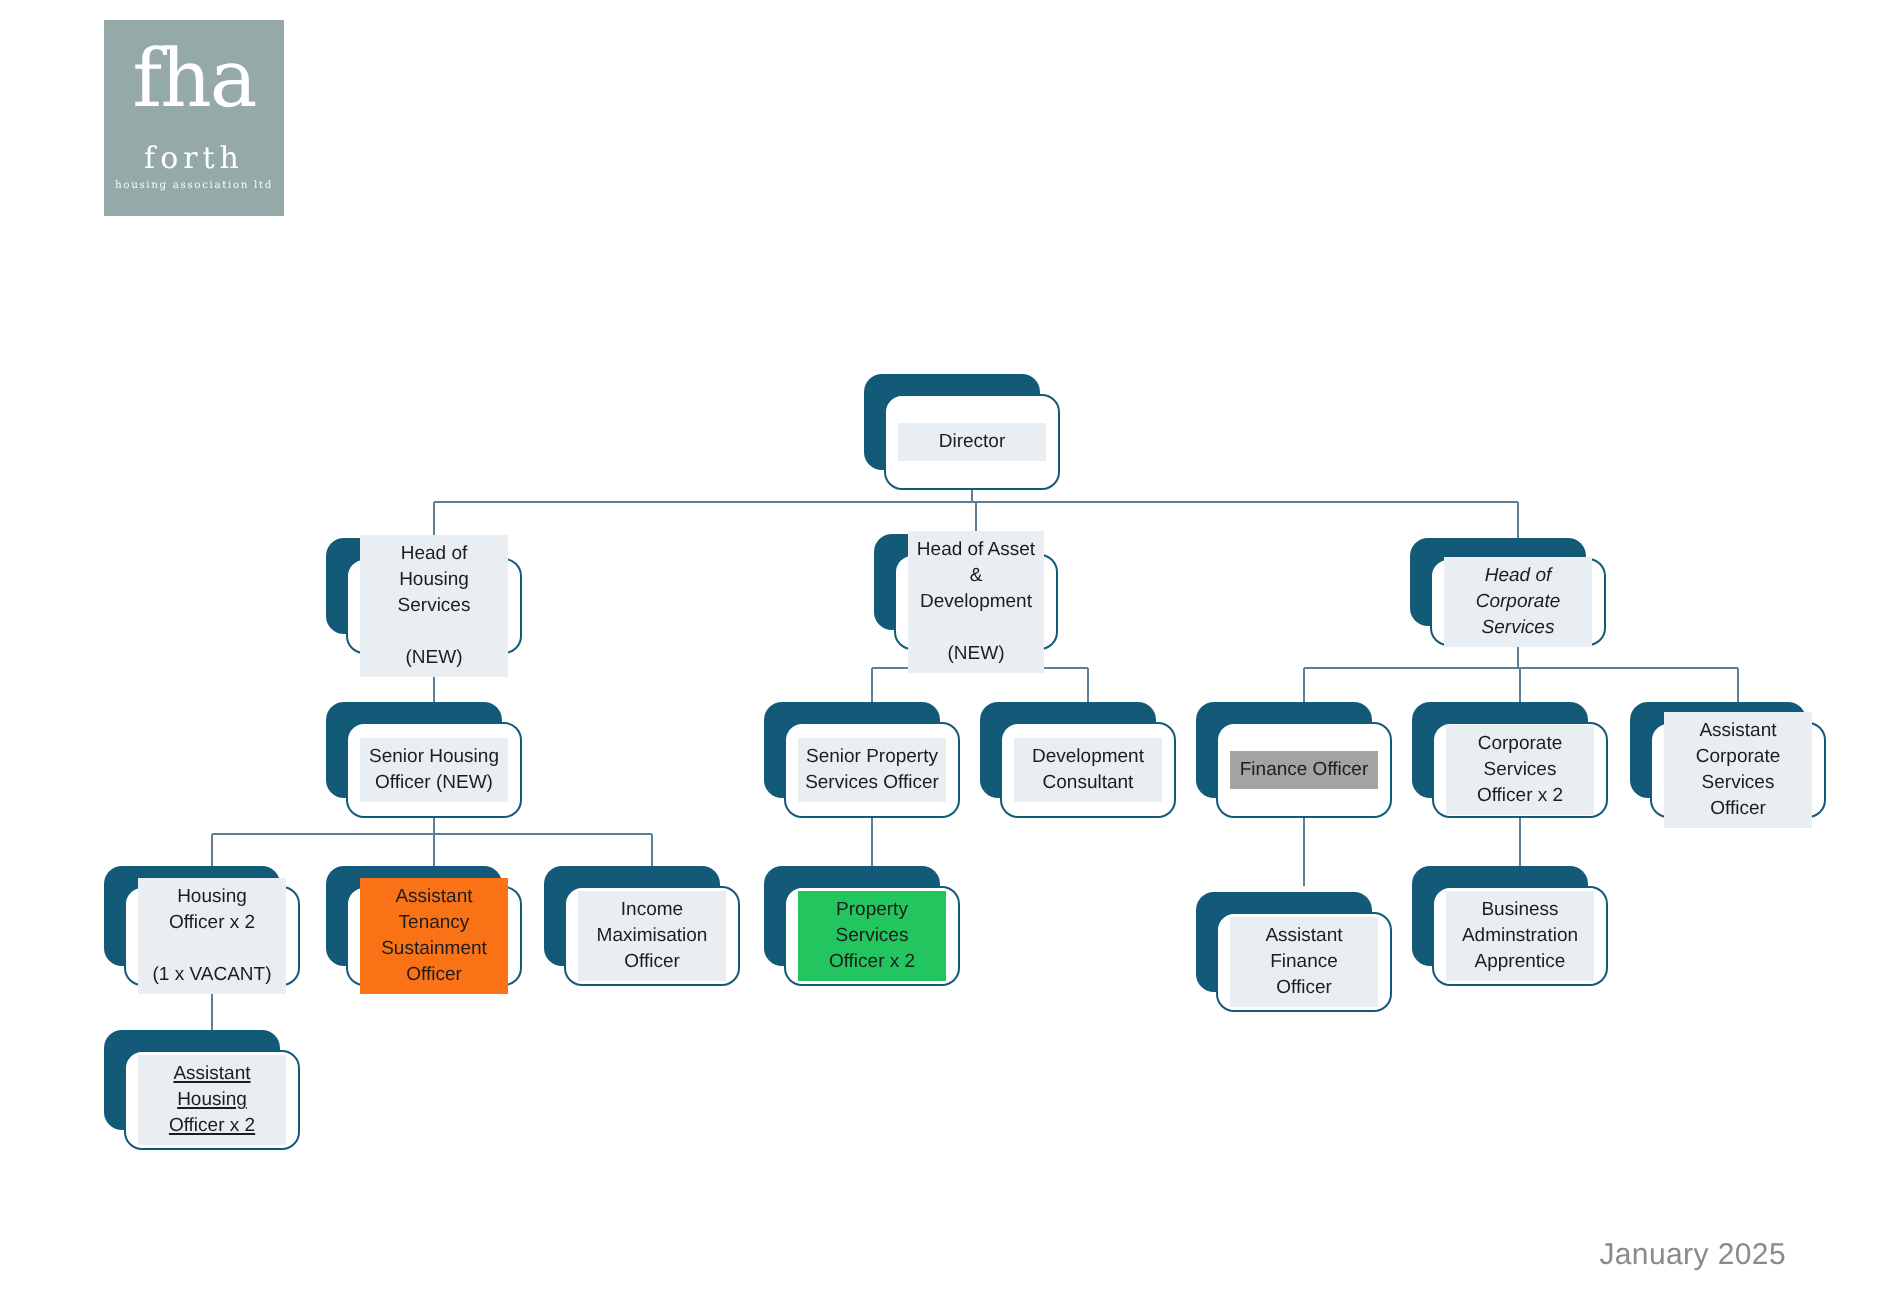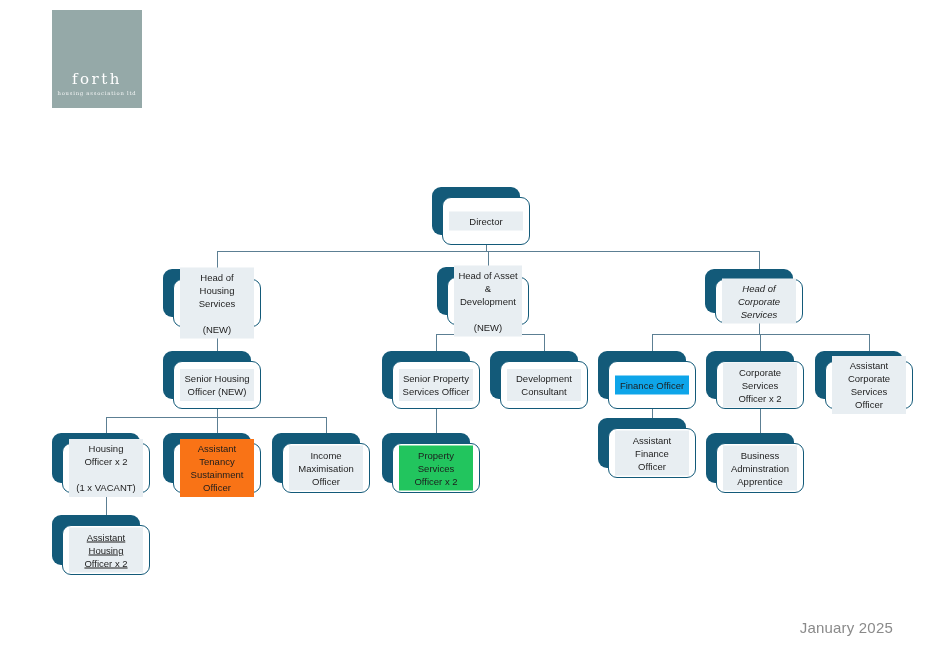--- a/index.html
+++ b/index.html
@@ -120,20 +120,21 @@
     color: #8a8a8a;
     letter-spacing: 0.2px;
   }
 </style>
 </head>
 <body>
 
 <div id="canvas">
 
   <div id="logo">
+    <div class="mono">fha</div>
     <div class="wordmark">forth</div>
     <div class="tagline">housing association ltd</div>
   </div>
 
   <svg id="wires" viewBox="0 0 939 651" width="939" height="651">
       <line x1="486" y1="245" x2="486" y2="251" stroke="#5c7f93" stroke-width="1" shape-rendering="crispEdges"></line>
       <line x1="217" y1="251" x2="759" y2="251" stroke="#5c7f93" stroke-width="1" shape-rendering="crispEdges"></line>
       <line x1="217" y1="251" x2="217" y2="279" stroke="#5c7f93" stroke-width="1" shape-rendering="crispEdges"></line>
       <line x1="488" y1="251" x2="488" y2="277" stroke="#5c7f93" stroke-width="1" shape-rendering="crispEdges"></line>
       <line x1="759" y1="251" x2="759" y2="279" stroke="#5c7f93" stroke-width="1" shape-rendering="crispEdges"></line>
@@ -212,21 +213,21 @@
       <div class="node" style="left: 490px; top: 351px; width: 88px; height: 48px;">
         <div class="shadow" style="background: rgb(19, 90, 121);"></div>
         <div class="face" style="border-color: rgb(19, 90, 121);">
           <div class="label" style="background: rgb(232, 238, 242); color: rgb(29, 29, 29);">Development
 Consultant</div>
         </div>
       </div>
       <div class="node" style="left: 598px; top: 351px; width: 88px; height: 48px;">
         <div class="shadow" style="background: rgb(19, 90, 121);"></div>
         <div class="face" style="border-color: rgb(19, 90, 121);">
-          <div class="label" style="background: #0ea5e9; color: rgb(29, 29, 29);">Finance Officer</div>
+          <div class="label" style="background: #a3a3a3; color: rgb(29, 29, 29);">Finance Officer</div>
         </div>
       </div>
       <div class="node" style="left: 706px; top: 351px; width: 88px; height: 48px;">
         <div class="shadow" style="background: rgb(19, 90, 121);"></div>
         <div class="face" style="border-color: rgb(19, 90, 121);">
           <div class="label" style="background: rgb(232, 238, 242); color: rgb(29, 29, 29);">Corporate Services
 Officer x 2</div>
         </div>
       </div>
       <div class="node" style="left: 815px; top: 351px; width: 88px; height: 48px;">
@@ -262,21 +263,21 @@
 Officer</div>
         </div>
       </div>
       <div class="node" style="left: 382px; top: 433px; width: 88px; height: 50px;">
         <div class="shadow" style="background: rgb(19, 90, 121);"></div>
         <div class="face" style="border-color: rgb(19, 90, 121);">
           <div class="label" style="background: #22c55e; color: rgb(29, 29, 29);">Property Services
 Officer x 2</div>
         </div>
       </div>
-      <div class="node" style="left: 598px; top: 418px; width: 88px; height: 50px;">
+      <div class="node" style="left: 598px; top: 446px; width: 88px; height: 50px;">
         <div class="shadow" style="background: rgb(19, 90, 121);"></div>
         <div class="face" style="border-color: rgb(19, 90, 121);">
           <div class="label" style="background: rgb(232, 238, 242); color: rgb(29, 29, 29);">Assistant Finance
 Officer</div>
         </div>
       </div>
       <div class="node" style="left: 706px; top: 433px; width: 88px; height: 50px;">
         <div class="shadow" style="background: rgb(19, 90, 121);"></div>
         <div class="face" style="border-color: rgb(19, 90, 121);">
           <div class="label" style="background: rgb(232, 238, 242); color: rgb(29, 29, 29);">Business

